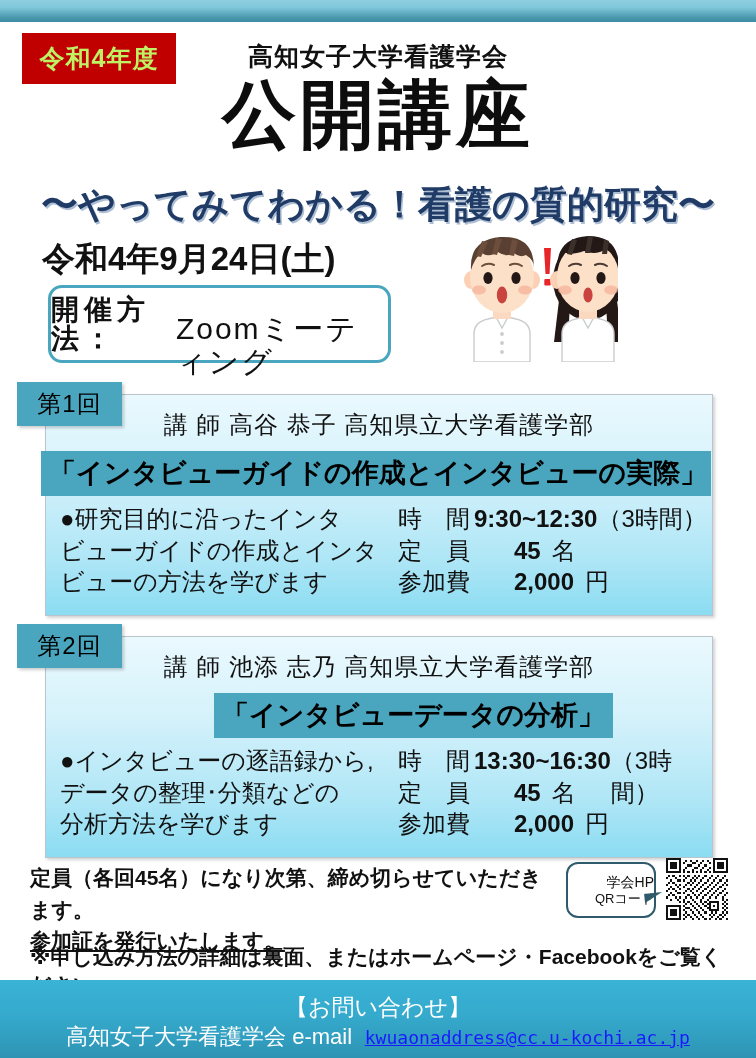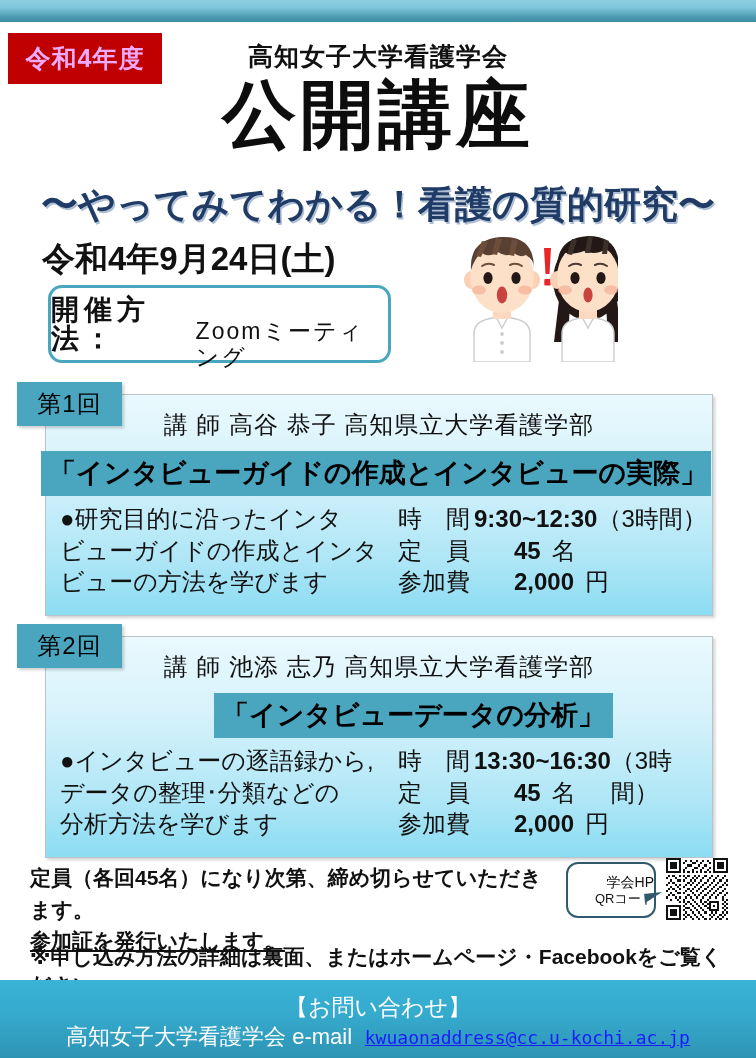--- a/index.html
+++ b/index.html
@@ -18,22 +18,22 @@
     position:absolute;left:0;top:0;width:756px;height:22px;
     background:linear-gradient(to bottom,#8ecfe0 0%,#7ec6da 35%,#4a98ae 80%,#3d8ca3 100%);
   }
   .bottombar{
     position:absolute;left:0;bottom:0;width:756px;height:78px;
     background:linear-gradient(to bottom,#39b3d6 0%,#35aacd 45%,#2e94b4 100%);
   }
 
   
   .badge-year{
-    position:absolute;left:8px;top:33px;width:154px;height:51px;
-    background:#c00000;color:#f0abfc;
+    position:absolute;left:22px;top:33px;width:154px;height:51px;
+    background:#c00000;color:#bef264;
     display:flex;align-items:center;justify-content:center;
     font-size:25px;font-weight:700;letter-spacing:1px;
   }
   .org-name{
     position:absolute;left:0;top:40px;width:756px;text-align:center;
     font-size:25px;font-weight:700;color:#111;letter-spacing:1px;
   }
   .main-title{
     position:absolute;left:0;top:78px;width:756px;text-align:center;
     font-size:74px;font-weight:700;color:#0d0d0d;letter-spacing:4px;
@@ -49,21 +49,21 @@
   .event-date{
     position:absolute;left:42px;top:237px;
     font-size:33px;font-weight:700;color:#111;letter-spacing:0px;
   }
   .method-box{
     position:absolute;left:48px;top:285px;width:337px;height:72px;
     border:3px solid #4aa6bf;border-radius:14px;background:#ffffff;
     display:flex;flex-direction:row;align-items:center;justify-content:center;
   }
   .method-line1{font-size:28px;font-weight:700;color:#111;letter-spacing:5px;line-height:1.05;}
-  .method-line2{font-size:23px;font-weight:400;color:#111;letter-spacing:2px;line-height:1.1;margin-top:41px;}
+  .method-line2{font-size:30px;font-weight:400;color:#111;letter-spacing:2px;line-height:1.1;margin-top:41px;}
 
   .cohost{
     position:absolute;left:440px;top:358px;width:300px;
     font-size:22px;font-weight:700;color:#111;letter-spacing:0.5px;
   }
 
   
   .illus{position:absolute;left:438px;top:222px;width:180px;height:140px;}
   .illus svg{display:block;}
 

